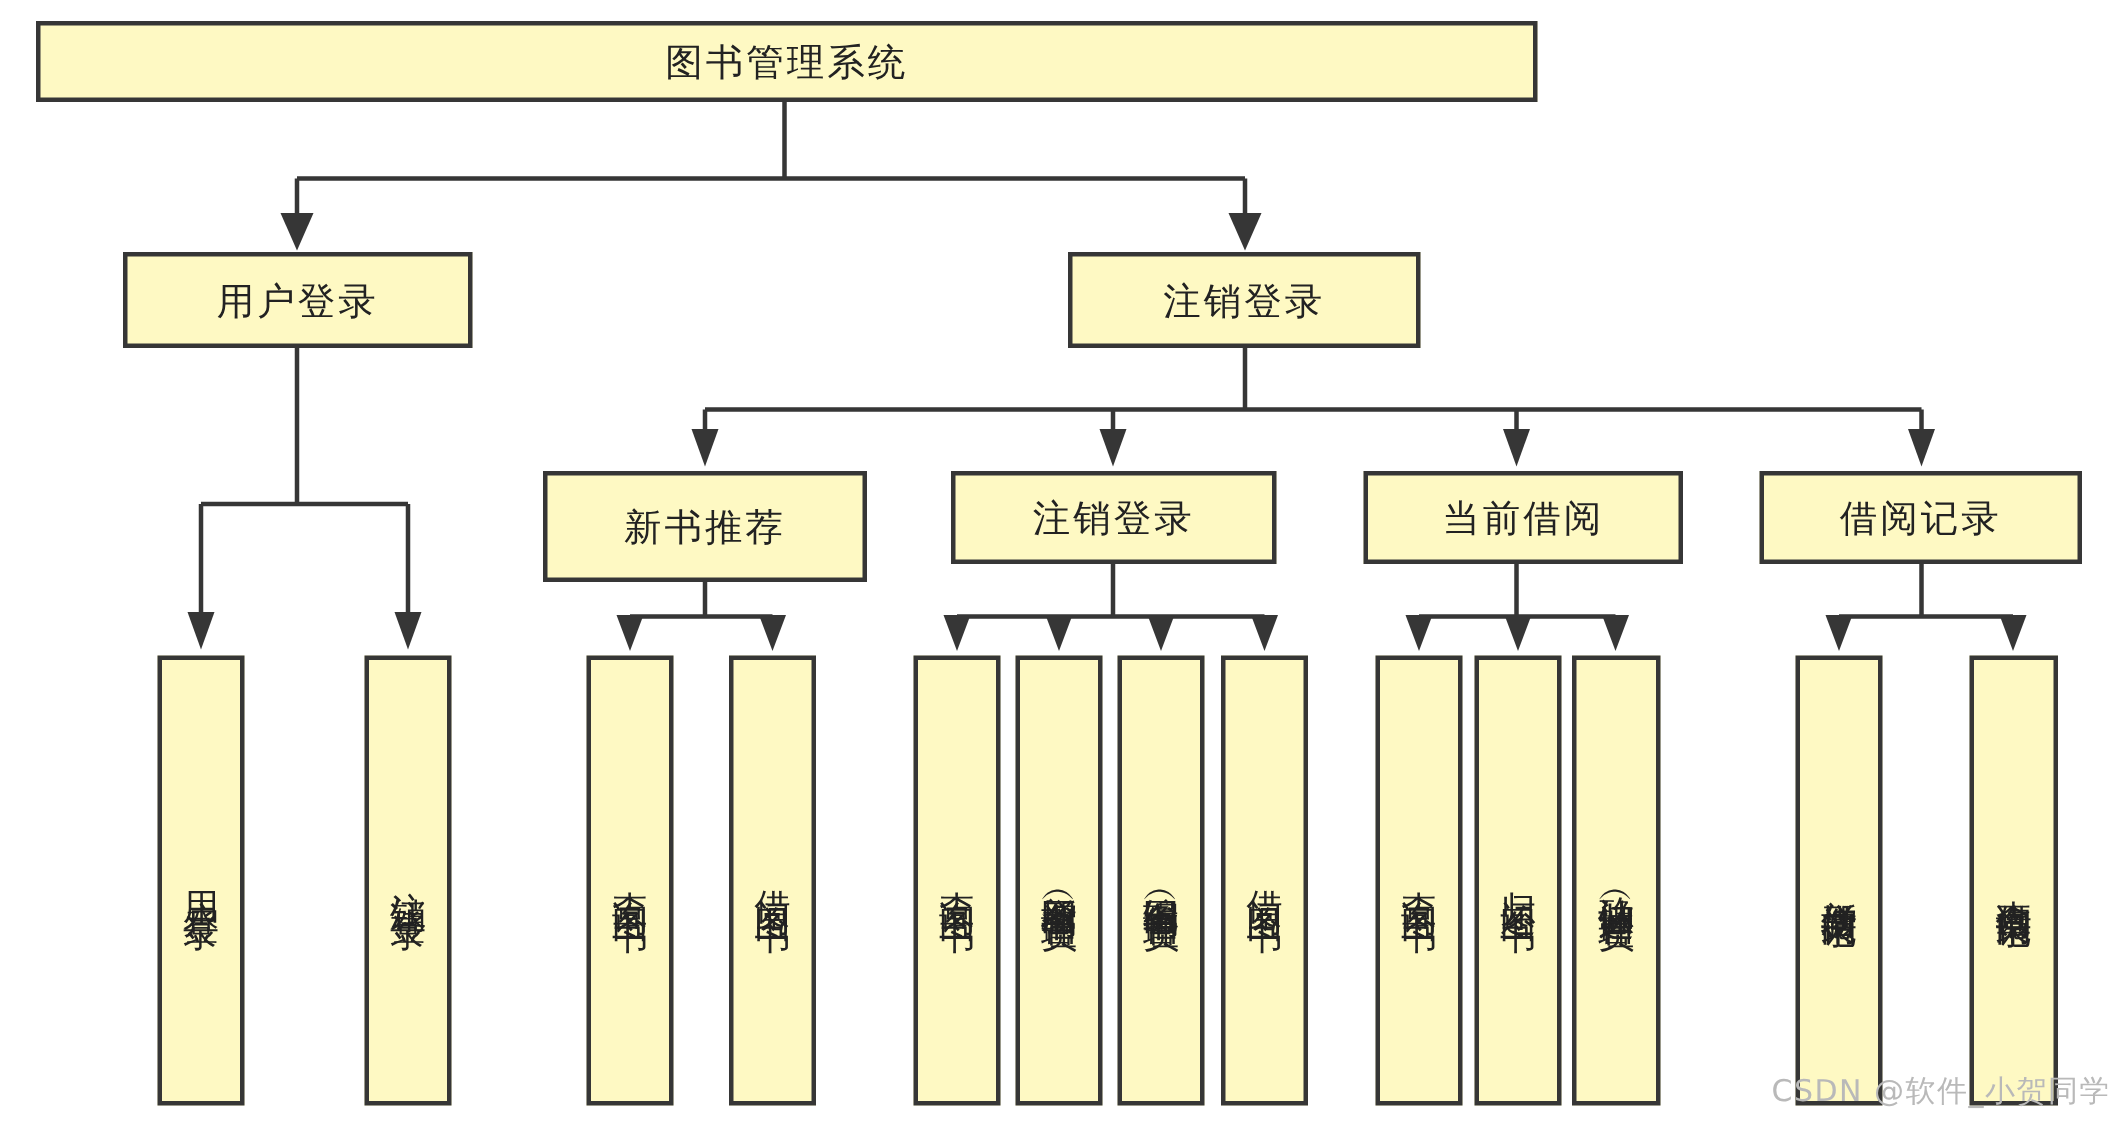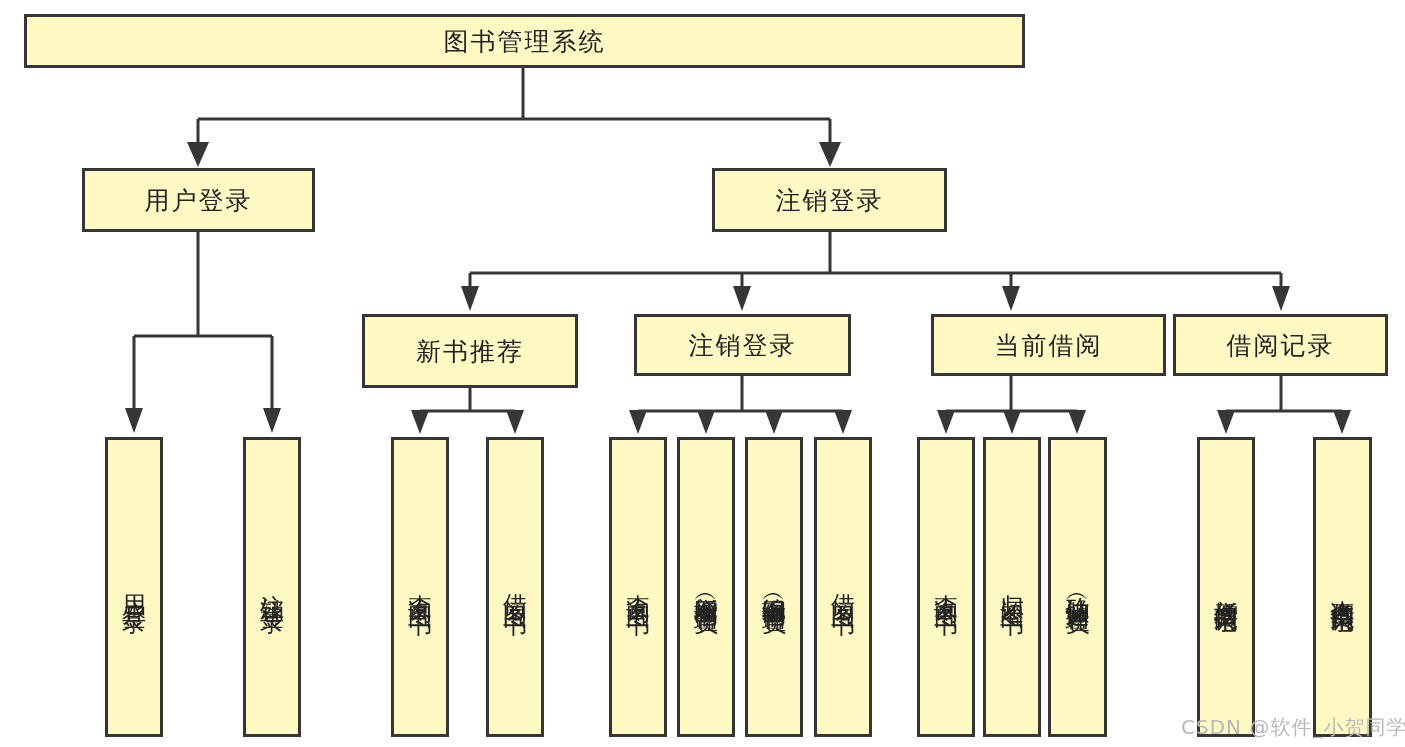--- a/index.html
+++ b/index.html
@@ -123,21 +123,21 @@
   <div class="box h" style="left:712px; top:168px; width:235px; height:64px;">
     <span>注销登录</span>
   </div>
 
   <div class="box h" style="left:362px; top:314px; width:216px; height:74px;">
     <span>新书推荐</span>
   </div>
   <div class="box h" style="left:634px; top:314px; width:217px; height:62px;">
     <span>注销登录</span>
   </div>
-  <div class="box h" style="left:931px; top:314px; width:235px; height:62px;">
+  <div class="box h" style="left:909px; top:314px; width:213px; height:62px;">
     <span>当前借阅</span>
   </div>
   <div class="box h" style="left:1173px; top:314px; width:215px; height:62px;">
     <span>借阅记录</span>
   </div>
 
   <div class="box v" style="left:105px; top:437px; width:58px; height:300px;">
     <span>用户登录</span>
   </div>
   <div class="box v" style="left:243px; top:437px; width:58px; height:300px;">

